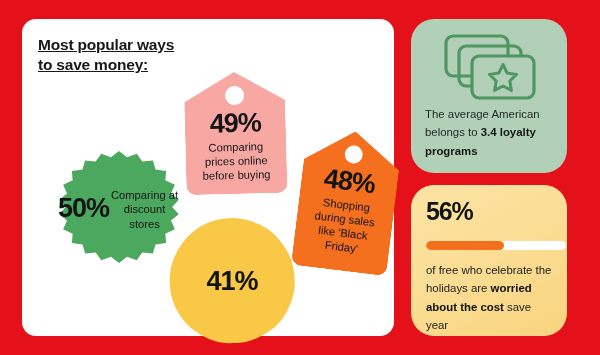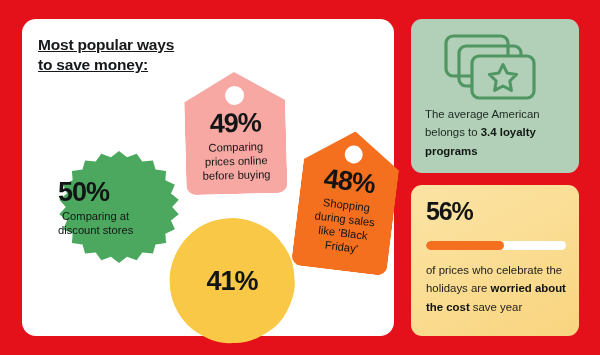--- a/index.html
+++ b/index.html
@@ -82,22 +82,22 @@
       22.2% 91.6%, 20.1% 83.5%, 11.4% 82.2%, 12.0% 73.9%, 4.2% 69.8%,
       7.4% 62.1%, 1.0% 56.5%, 6.4% 50.0%, 1.0% 43.5%, 7.4% 37.9%,
       4.2% 30.2%, 12.0% 26.1%, 11.4% 17.8%, 20.1% 16.5%, 22.2% 8.4%,
       30.9% 9.4%, 35.5% 2.4%, 43.4% 5.6%
     );
   }
   .badge-green .inner {
     position: absolute;
     inset: 0;
     display: flex;
-    flex-direction: column;
-    align-items: flex-start;
+    flex-direction: row;
+    align-items: center;
     justify-content: center;
     text-align: center;
     padding-top: 2px;
   }
 
   
   .tag-pink {
     position: absolute;
     left: 163px;
     top: 53px;
@@ -183,22 +183,22 @@
     align-items: center;
     justify-content: center;
     text-align: right;
     z-index: 2;
   }
 
   
   .side-card {
     position: absolute;
     left: 411px;
-    width: 168px;
-    border-radius: 11px;
+    width: 156px;
+    border-radius: 23px;
   }
   .card-loyalty {
     top: 19px;
     height: 154px;
     background: #b2d0b7;
   }
   .card-worried {
     top: 185px;
     height: 151px;
     background: linear-gradient(152deg, #fbe3a4 0%, #fbdf98 38%, #f8d47e 100%);
@@ -322,17 +322,17 @@
       <span>The average American belongs to </span><b>3.4 loyalty programs</b><span></span>
     </div>
   </div>
 
   <div class="side-card card-worried">
     <div class="big-pct">56%</div>
     <div class="bar-track">
       <div class="bar-fill" id="worried-bar" style="width: 56%;"></div>
     </div>
     <div class="worried-text">
-      <span>of prices who celebrate the holidays are </span><b>worried about the cost</b><span> save year</span>
+      <span>of free who celebrate the holidays are </span><b>worried about the cost</b><span> save year</span>
     </div>
   </div>
 
 </div>
 
 </body></html>

